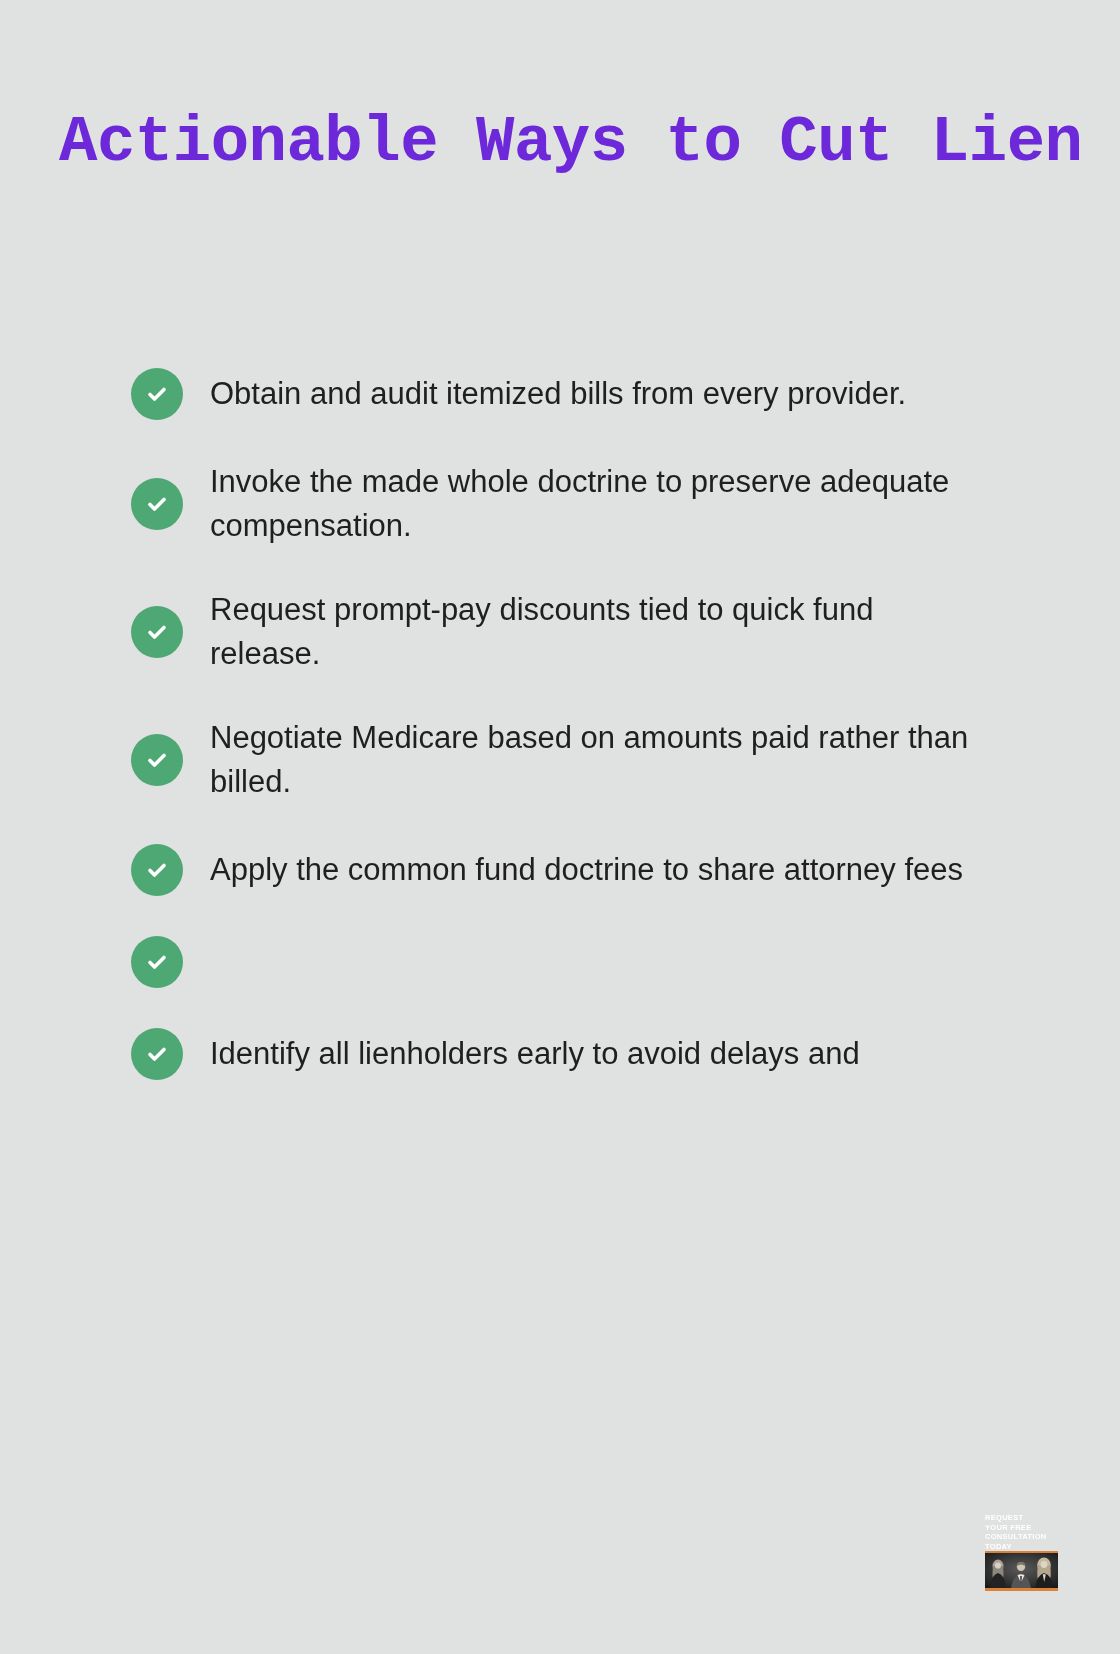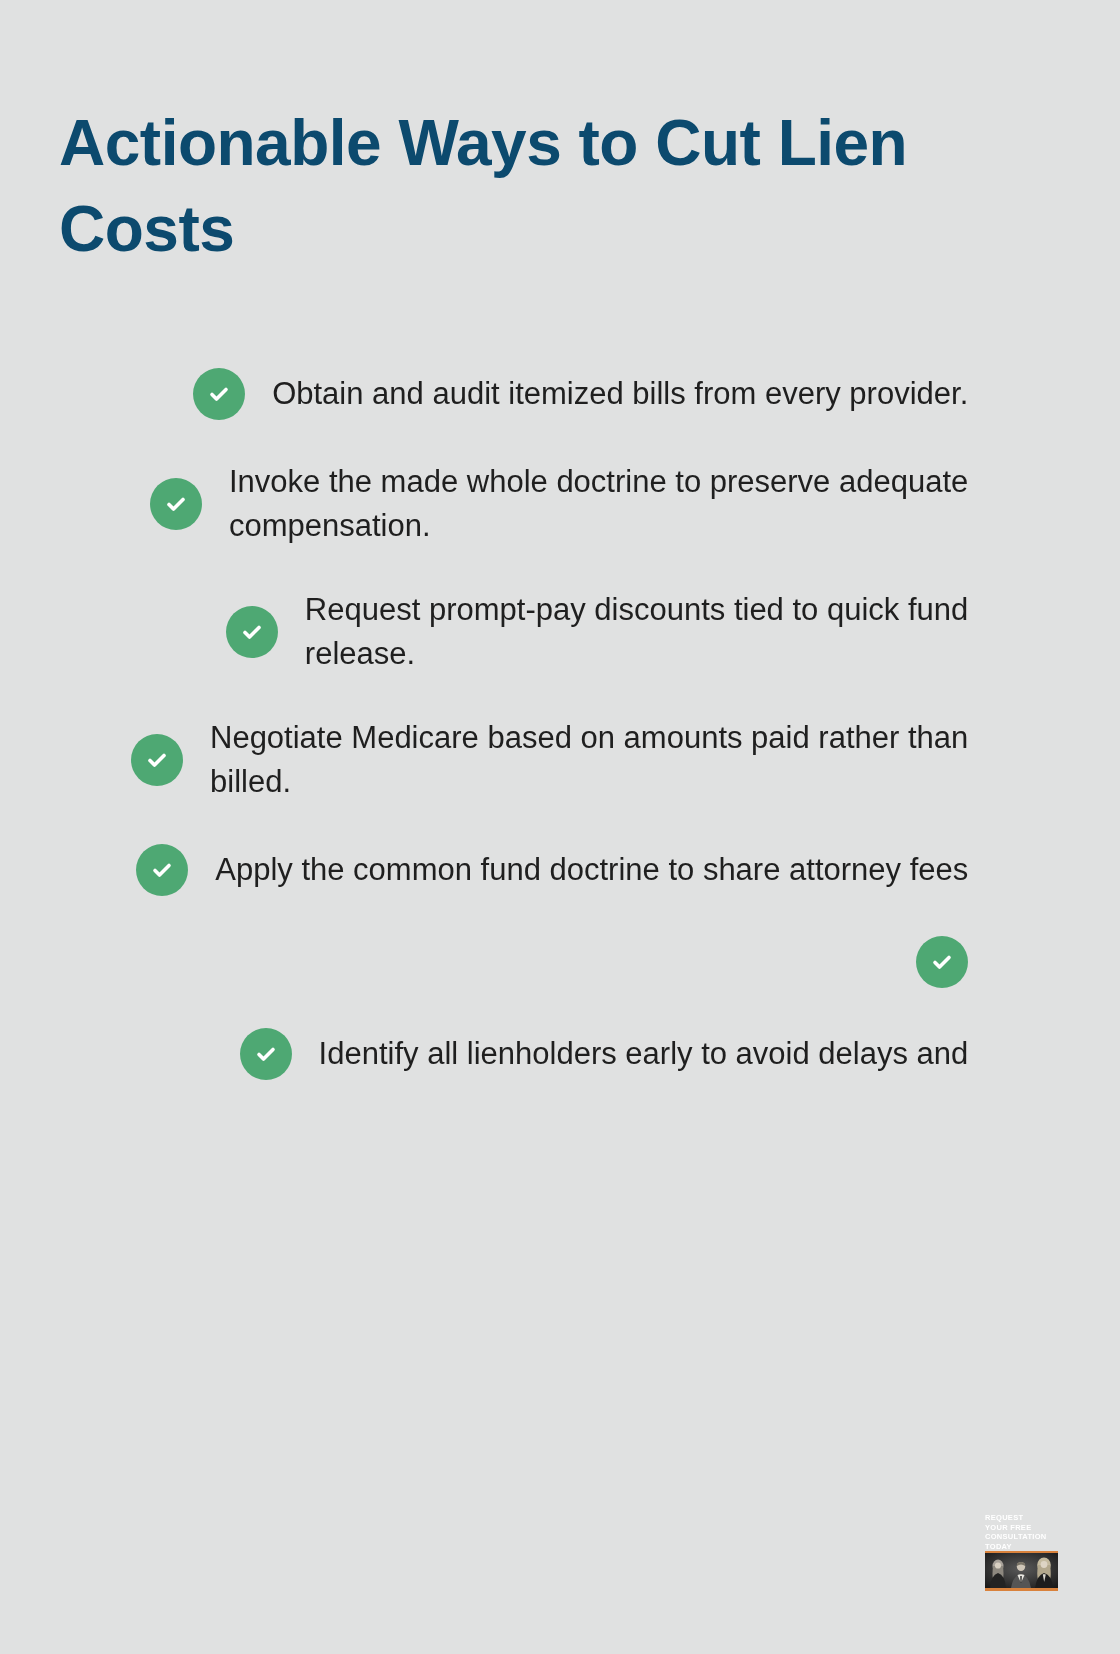--- a/index.html
+++ b/index.html
@@ -12,41 +12,41 @@
     position: relative;
     background: #e0e1e1;
     font-family: "Liberation Sans", "DejaVu Sans", sans-serif;
     overflow: hidden;
   }
   .page-title {
     position: absolute;
     left: 59px;
     top: 100px;
     margin: 0;
-    color: #0c4a6e;
+    color: #6d28d9;
     font-size: 64px;
     font-weight: 700;
     line-height: 86px;
     letter-spacing: -0.5px;
+    font-family: Liberation Mono, monospace;
   }
   .title-line {
     display: block;
     white-space: nowrap;
   }
   .checklist {
     position: absolute;
     left: 131px;
     top: 368px;
     margin: 0;
     padding: 0;
     list-style: none;
     display: flex;
     flex-direction: column;
     gap: 40px;
-    align-items: flex-end;
   }
   .check-item {
     display: flex;
     align-items: center;
   }
   .check-circle {
     width: 52px;
     height: 52px;
     min-width: 52px;
     border-radius: 50%;
@@ -86,21 +86,20 @@
   .cta-line { display: block; white-space: nowrap; }
   .cta-rule { height: 2px; background: #D9823C; }
   .cta-rule-bottom { height: 3px; background: #D9823C; }
   .cta-photo { display: block; width: 73px; height: 35px; }
 </style>
 </head>
 <body>
 
 <h1 class="page-title">
   <span class="title-line">Actionable Ways to Cut Lien</span>
-  <span class="title-line">Costs</span>
 </h1>
 
 <ul class="checklist">
 
   <li class="check-item">
     <span class="check-circle">
       <svg width="26" height="26" viewBox="0 0 26 26">
           <polyline points="6,13.5 10.5,18 20,8.5" fill="none" stroke="#ffffff" stroke-width="3.6" stroke-linecap="round" stroke-linejoin="round"></polyline>
         </svg>
     </span>

